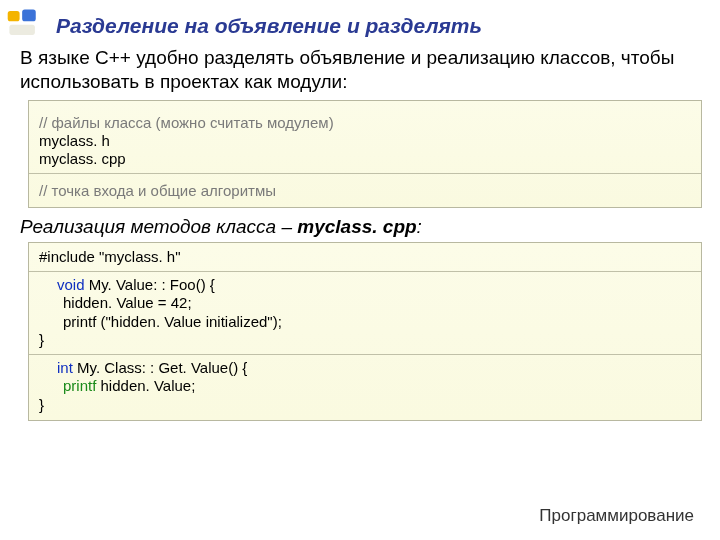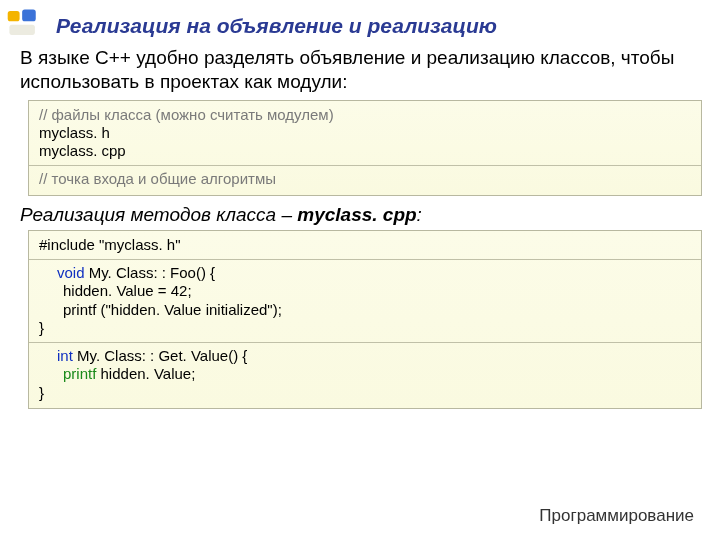--- a/index.html
+++ b/index.html
@@ -46,60 +46,60 @@
     margin: 5px -10px 4px -10px;
   }
   .subhead {
     margin: 8px 18px 2px 20px;
     font-size: 19px;
     font-style: italic;
   }
   .subhead b { font-weight: bold; }
   .kw { color: #1030c0; margin-left: 18px; }
   .ret { color: #1a8a1a; }
-  .comment { color: #7a7a7a; }
+  .comment { color: #7a7a7a; margin-top: 8px; }
   .ind1 { padding-left: 24px; display: block; }
   .footer {
     position: absolute;
     right: 26px;
     bottom: 14px;
     font-size: 17px;
     color: #333;
   }
 </style>
 </head>
 <body>
 
 <svg class="logo" viewBox="0 0 40 40">
   <rect x="2" y="6" width="14" height="12" rx="3" fill="#f4b400"></rect>
   <rect x="19" y="4" width="16" height="14" rx="3" fill="#3b72d8"></rect>
   <rect x="4" y="22" width="30" height="12" rx="3" fill="#ecebe0"></rect>
 </svg>
 
-<div class="title">Реализация на объявление и реализацию</div>
+<div class="title">Разделение на объявление и разделять</div>
 
 <div class="intro">В языке C++ удобно разделять объявление и реализацию классов, чтобы использовать в проектах как модули:</div>
 
 <div class="codebox">
   <div class="comment">// файлы класса (можно считать модулем)</div>
   <div>myclass. h</div>
   <div>myclass. cpp</div>
   <hr class="hr">
   <div class="comment">// точка входа и общие алгоритмы</div>
 </div>
 
 <div class="subhead">
   <span>Реализация методов класса – </span><b>myclass. cpp</b><span>:</span>
 </div>
 
 <div class="codebox">
   <div>#include "myclass. h"</div>
   <hr class="hr">
   <div>
-    <span class="kw">void</span><span> My. Class: : Foo() {</span>
+    <span class="kw">void</span><span> My. Value: : Foo() {</span>
   </div>
   <span class="ind1">hidden. Value = 42;</span>
   <span class="ind1">printf ("hidden. Value initialized");</span>
   <div>}</div>
   <hr class="hr">
   <div>
     <span class="kw">int</span><span> My. Class: : Get. Value() {</span>
   </div>
   <span class="ind1">
     <span class="ret">printf</span><span> hidden. Value;</span>

